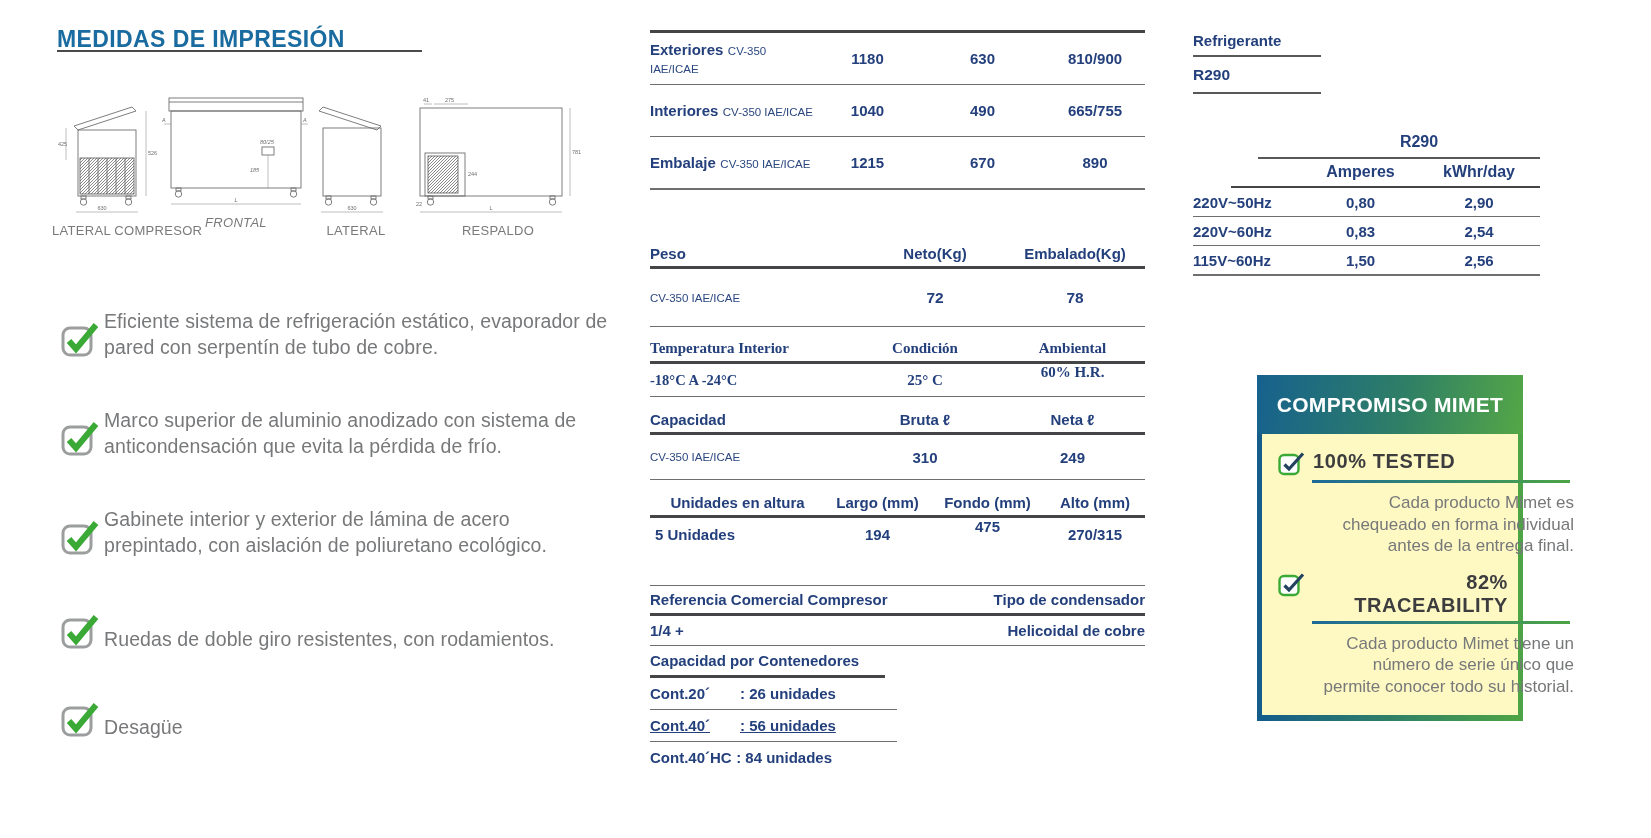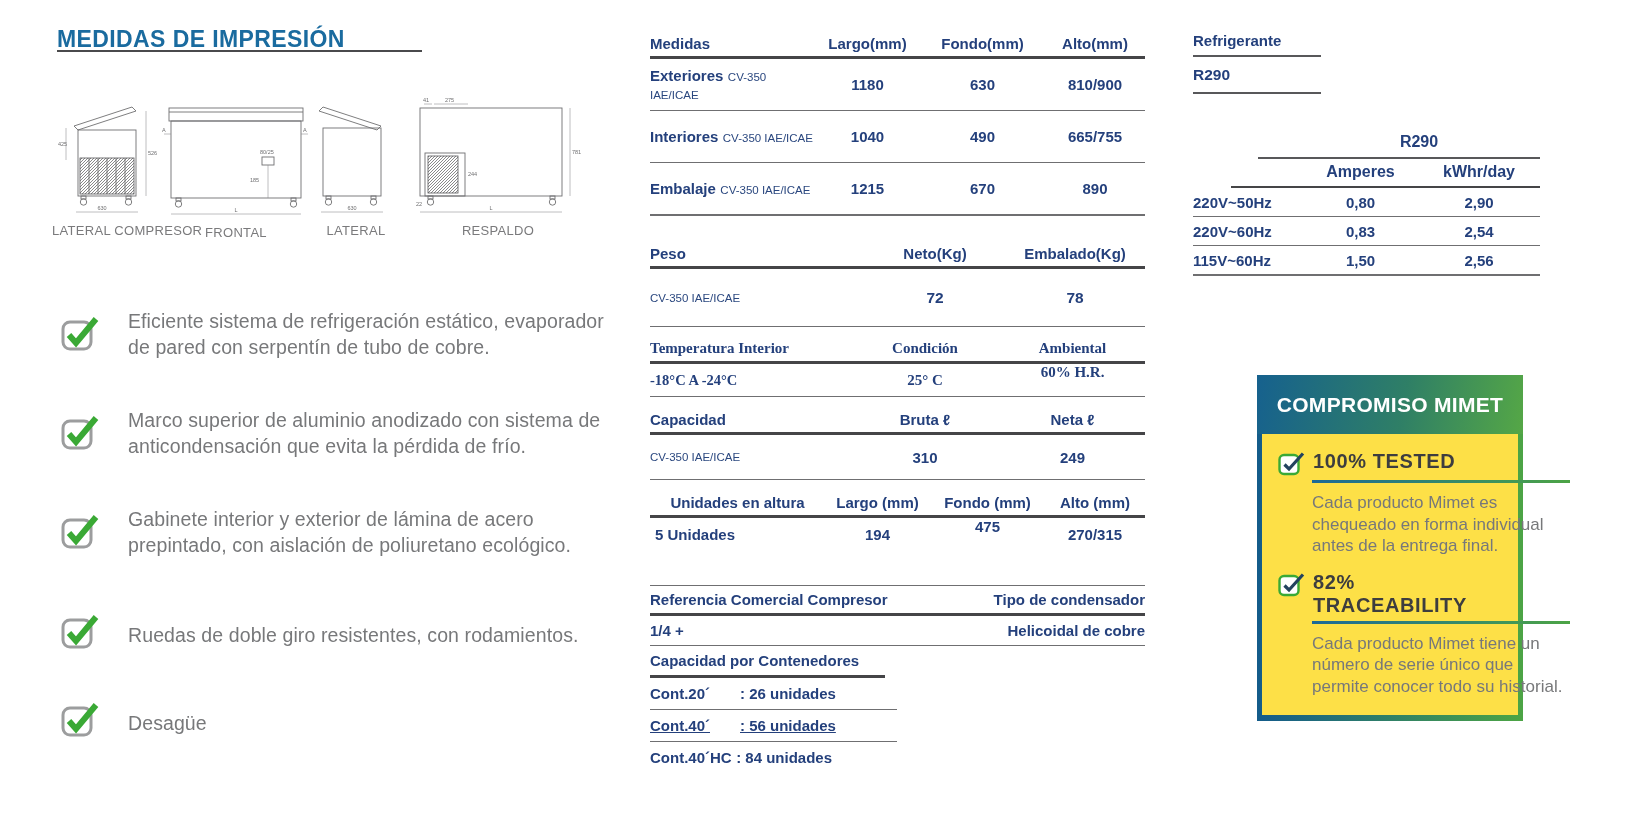--- a/index.html
+++ b/index.html
@@ -16,21 +16,21 @@
   .title-underline { left:57px; top:50px; width:365px; height:2px; background:#4a4a4c; }
 
   .drawing { text-align:center; }
   .drawing svg { display:block; }
   .drawing-label { position:absolute; left:0; right:0; bottom:0; font-size:13px; color:#7a7a7c; letter-spacing:.3px; white-space:nowrap; }
   .tech { stroke:#6f6f71; stroke-width:.9; fill:none; }
   .tech-thin { stroke:#8a8a8c; stroke-width:.55; fill:none; }
   .dimtxt { font-size:5.5px; fill:#6f6f71; stroke:none; }
 
   .features { left:60px; top:0; width:548px; }
-  .feature { position:absolute; display:flex; gap:26px; align-items:center; }
+  .feature { position:absolute; display:flex; gap:2px; align-items:flex-end; }
   .feature-text { font-size:19.5px; color:#77787a; line-height:26px; letter-spacing:.1px; }
   .check-icon { flex:0 0 42px; width:42px; height:40px; }
 
   
   .mid { left:650px; top:0; width:495px; height:838px; }
   .tbl { position:absolute; left:0; width:495px; }
   .hline-thick { height:3px; background:#454547; }
   .hline-thin { height:1.2px; background:#6f6f71; }
   .grid { display:grid; align-items:center; }
   .g-medidas { grid-template-columns:165px 105px 125px 100px; }
@@ -48,23 +48,24 @@
   .energia { left:1193px; top:133px; width:347px; }
   .g-energia { grid-template-columns:110px 115px 122px; }
 
   .compromiso { left:1257px; top:375px; width:266px; }
   .comp-header {
     height:59px; display:flex; align-items:center; justify-content:center;
     background:linear-gradient(100deg,#16618e 0%,#2f7f66 55%,#55a746 100%);
     color:#ffffff; font-size:21px; font-weight:bold; letter-spacing:.3px;
   }
   .comp-body {
-    background:#fde047; border-style:solid; border-width:0 5px 6px 5px;
+    background:#fef9c3; border-style:solid; border-width:0 5px 6px 5px;
     border-image:linear-gradient(90deg,#145c8a,#4ca445) 1;
     padding:16px 10px 18px 16px;
+    text-align:right;
   }
   .comp-item-title-row { display:flex; align-items:flex-start; gap:8px; }
   .comp-item-title { font-size:20px; font-weight:bold; color:#3d3d3f; letter-spacing:.6px; }
   .comp-underline { height:3px; background:linear-gradient(90deg,#1c6a97,#4ca445); margin:4px 0 9px 34px; width:258px; }
   .comp-text { margin-left:34px; font-size:17px; color:#77787a; line-height:21.5px; width:262px; }
   .comp-item + .comp-item { margin-top:14px; }
   .mini-check { width:27px; height:25px; flex:0 0 27px; margin-top:1px; }
 </style>
 </head>
 <body>
@@ -96,21 +97,21 @@
       <line class="tech-thin" x1="14" y1="30" x2="14" y2="62"></line>
         <text class="dimtxt" x="6" y="48">425</text>
       <line class="tech-thin" x1="94" y1="13" x2="94" y2="98"></line>
         <text class="dimtxt" x="96" y="57">526</text>
       <line class="tech-thin" x1="24" y1="114" x2="86" y2="114"></line>
       <text class="dimtxt" x="50" y="112" text-anchor="middle">630</text>
     </svg>
     <div class="drawing-label">LATERAL COMPRESOR</div>
   </div>
 
-  <div class="abs drawing" style="left:162px; top:100px; width:148px; height:140px;">
+  <div class="abs drawing" style="left:162px; top:90px; width:148px; height:140px;font-style:italic;">
     <svg width="148" height="128" viewBox="0 0 148 128">
       <rect class="tech" x="7" y="8" width="134" height="13"></rect>
       <line class="tech" x1="7" y1="12" x2="141" y2="12"></line>
       <rect class="tech" x="9" y="21" width="130" height="77"></rect>
       <rect class="tech" x="14" y="98" width="5" height="3"></rect>
         <circle class="tech" cx="16.5" cy="104" r="3.2"></circle>
       <rect class="tech" x="129" y="98" width="5" height="3"></rect>
         <circle class="tech" cx="131.5" cy="104" r="3.2"></circle>
       <line class="tech-thin" x1="2" y1="34" x2="9" y2="34"></line>
         <text class="dimtxt" x="0" y="32">A</text>
@@ -202,26 +203,20 @@
         <rect x="3" y="8" width="28" height="27" rx="7" fill="#fff" stroke="#9c9d9e" stroke-width="3"></rect>
         <path d="M9 21 L16 29 L36 5" fill="none" stroke="#3aa935" stroke-width="6"></path>
       </svg>
       <div class="feature-text" style="margin-top:6px;">Desagüe</div>
     </div>
   </div>
 
   <div class="abs mid">
 
     <div class="tbl" style="top:30px;">
-      <div class="grid g-medidas" style="height:26px;">
-        <div class="th">Medidas</div>
-        <div class="th tc">Largo(mm)</div>
-        <div class="th tc">Fondo(mm)</div>
-        <div class="th tc">Alto(mm)</div>
-      </div>
       <div class="hline-thick"></div>
       <div class="grid g-medidas" style="height:51px;">
         <div><span class="td">Exteriores</span> <span class="model">CV-350 IAE/ICAE</span></div>
         <div class="td tc">1180</div>
         <div class="td tc">630</div>
         <div class="td tc">810/900</div>
       </div>
       <div class="hline-thin"></div>
       <div class="grid g-medidas" style="height:51px;">
         <div><span class="td">Interiores</span> <span class="model">CV-350 IAE/ICAE</span></div>

